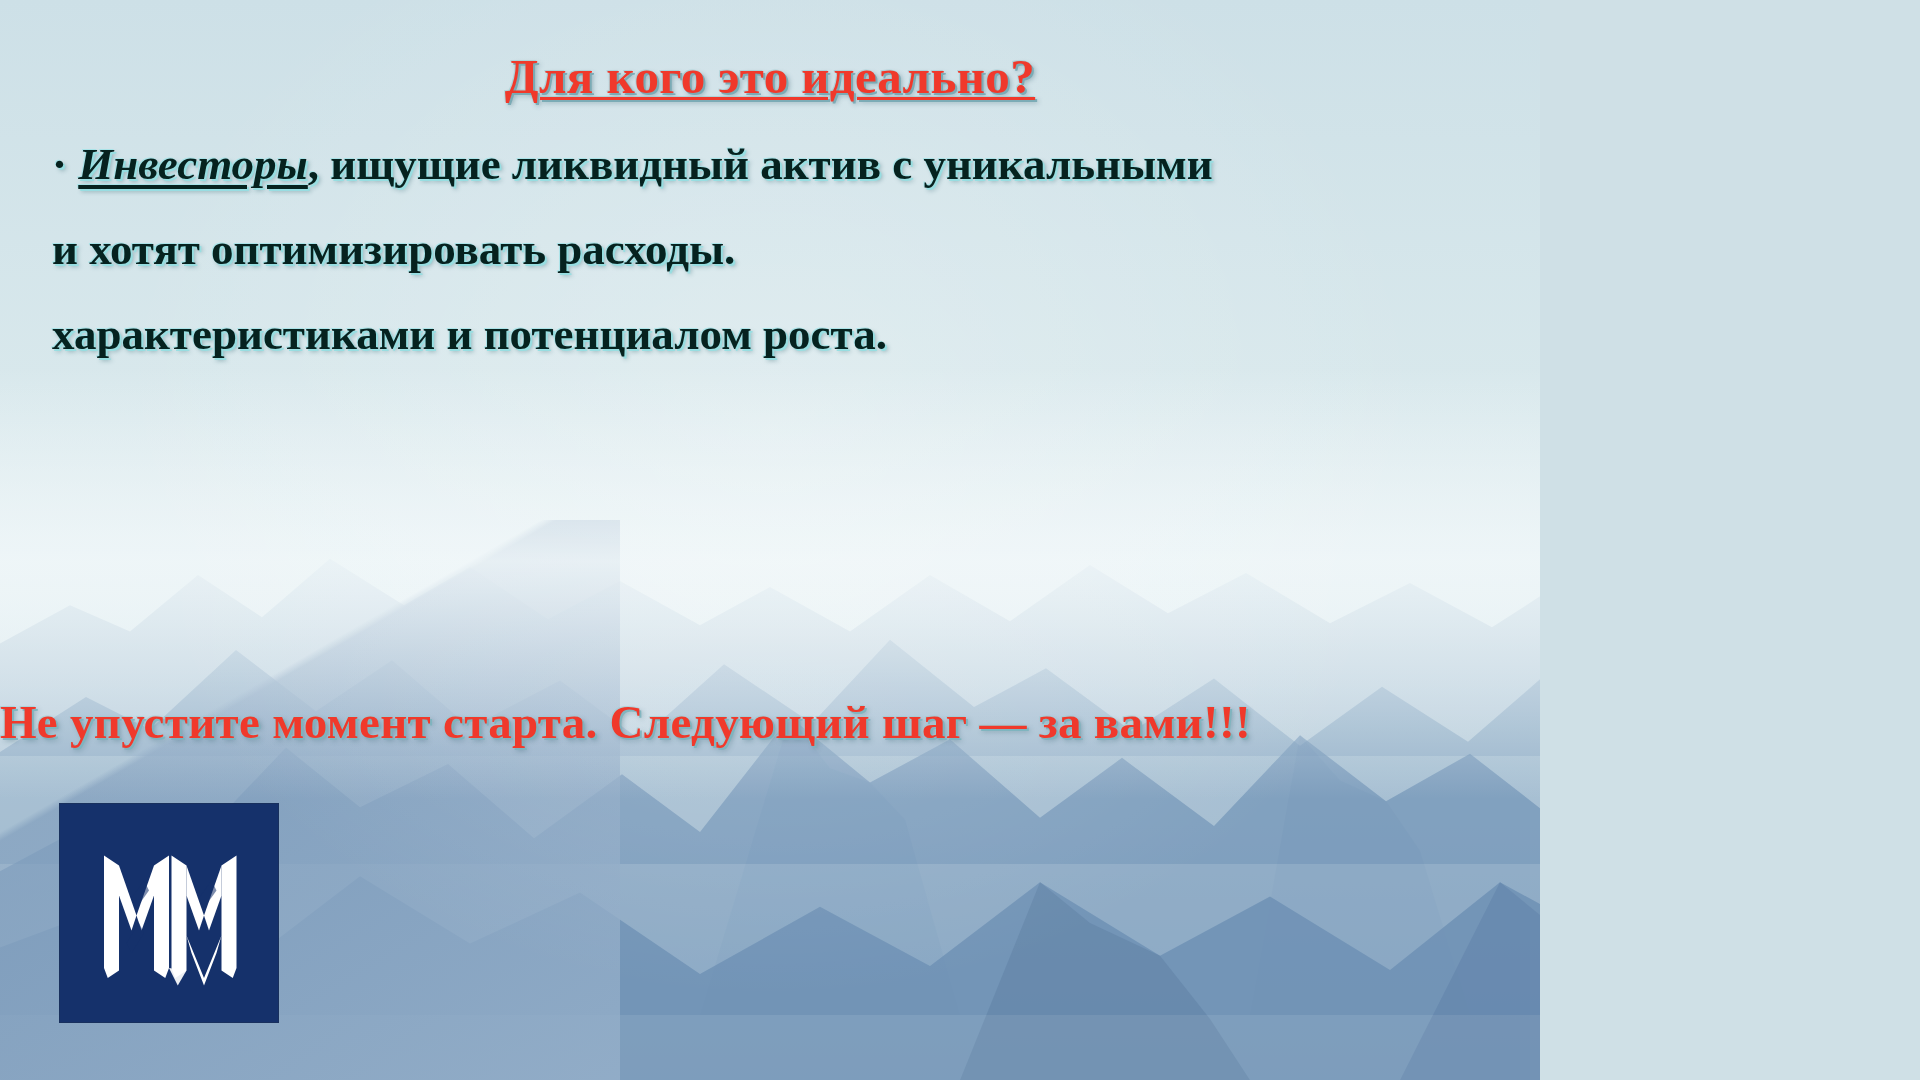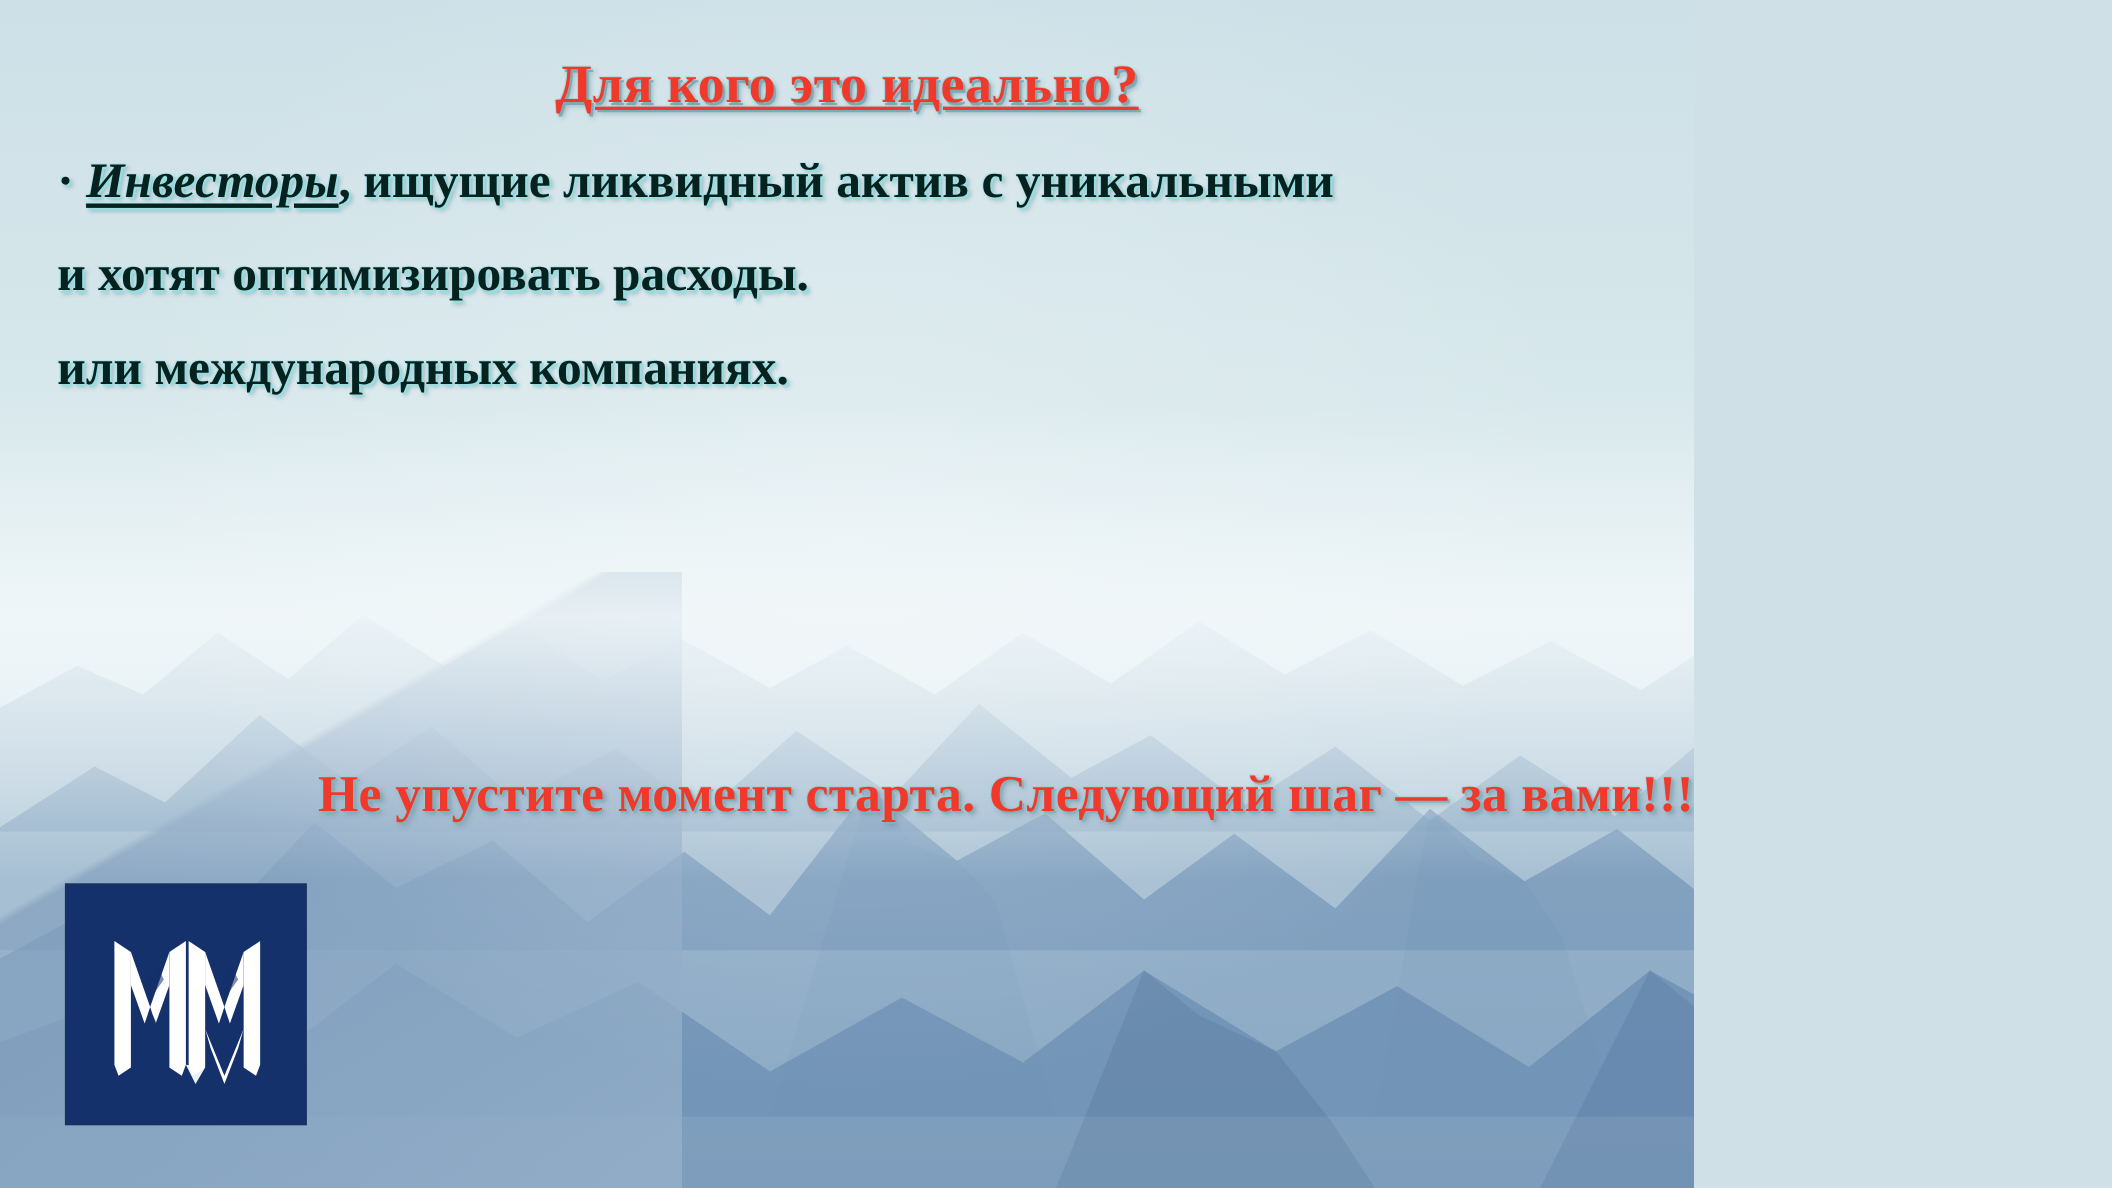--- a/index.html
+++ b/index.html
@@ -66,29 +66,28 @@
   }
   .line .emph{
     font-style:italic;
     text-decoration:underline;
     text-decoration-thickness:4px;
     text-underline-offset:6px;
   }
 
   .cta{
     position:absolute;left:0;right:0;top:695px;
-    text-align:right;
+    text-align:left;
     font-size:47px;font-weight:bold;
     color:#f0392b;
     letter-spacing:.3px;
     text-shadow:
       2px 2px 0 rgba(125,180,190,.92),
       -1px -1px 0 rgba(150,205,210,.55),
       3px 3px 5px rgba(70,110,125,.42);
-    padding-left: 17px;
   }
 
   
   .logo{
     position:absolute;left:60px;bottom:58px;
     width:218px;height:218px;
     background:#15316b;
     box-shadow:0 0 0 1px rgba(12,36,82,.9);
     display:flex;align-items:center;justify-content:center;
   }
@@ -142,24 +141,24 @@
     <div class="body-block">
 
       <div class="line">
         <span>·</span>
         <span class="emph">Инвесторы</span><span>, ищущие ликвидный актив с уникальными</span>
       </div>
 
       <div class="line">
         <span>и хотят оптимизировать расходы.</span>
       </div>
+      <div class="line">
+        <span>характеристиками и потенциалом роста.</span>
+      </div>
 
-      <div class="line">
-        <span>или международных компаниях.</span>
-      </div>
 
     </div>
 
     <div class="cta">Не упустите момент старта. Следующий шаг — за вами!!!</div>
 
     <div class="logo">
       <svg viewBox="0 0 120 120" aria-hidden="true">
         <g fill="#ffffff">
 
           <path d="M8,14 L20,22 L20,106 L11,112 L8,104 Z"></path>

